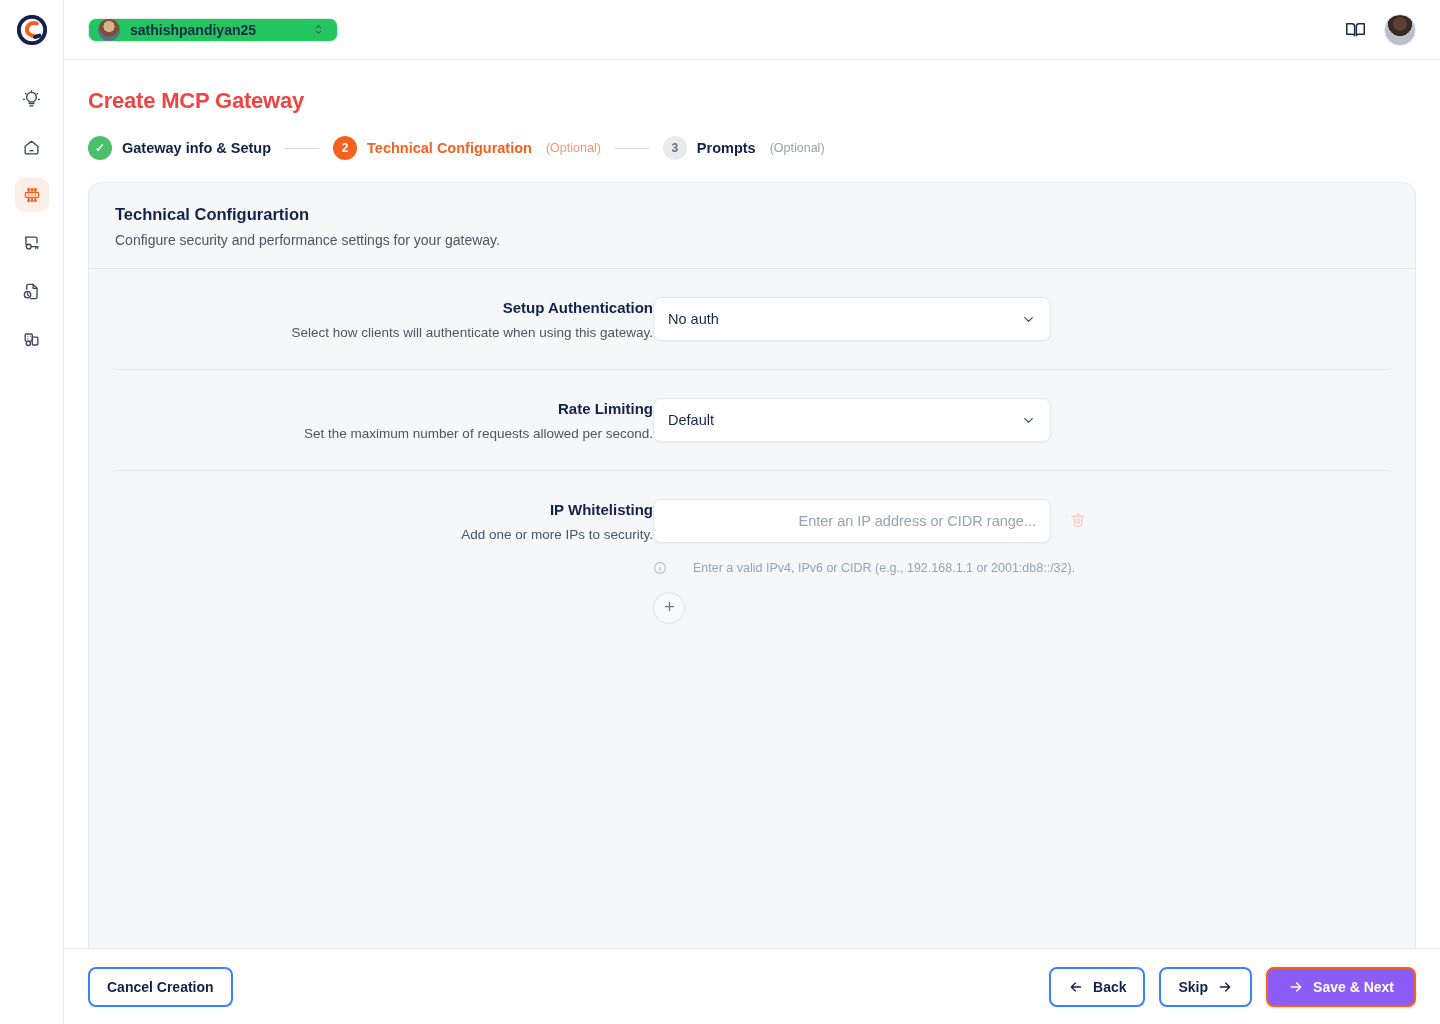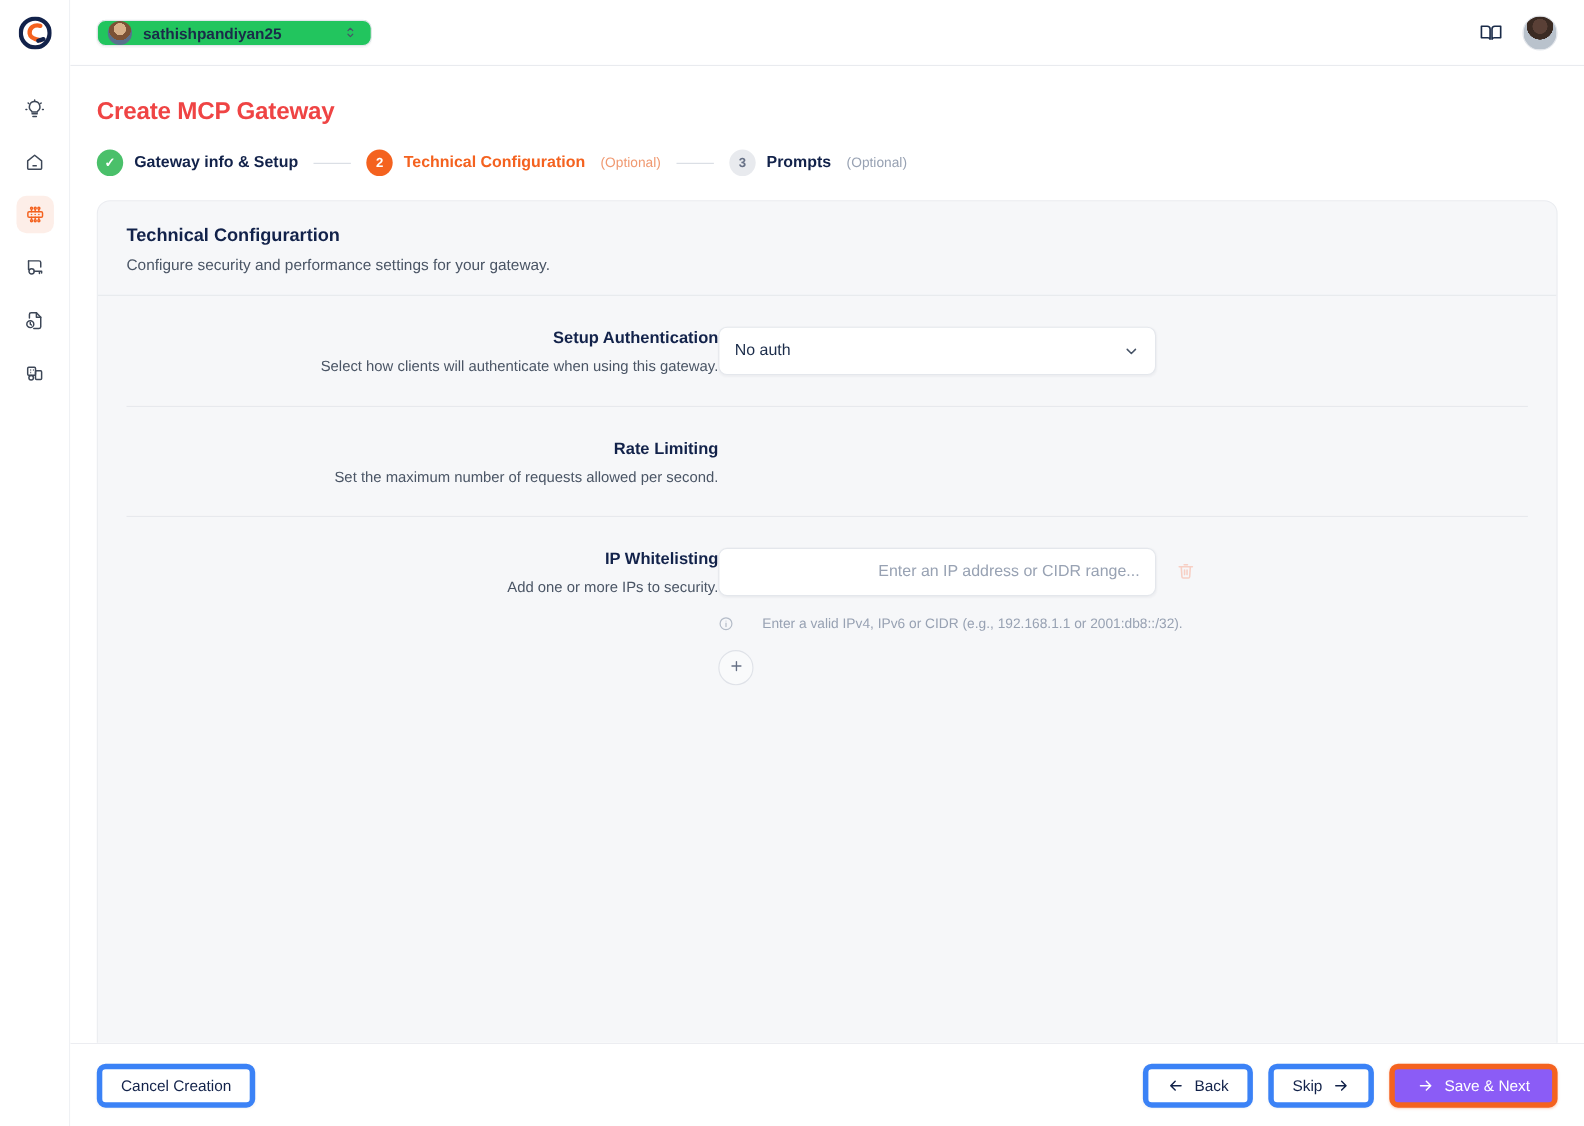--- a/index.html
+++ b/index.html
@@ -142,22 +142,22 @@
   .footer {
     height: 76px; flex: 0 0 76px;
     border-top: 1px solid #eaecf0;
     display: flex; align-items: center; justify-content: space-between;
     padding: 0 24px;
     background: #ffffff;
   }
   .btn {
     display: inline-flex; align-items: center; gap: 9px;
     height: 40px; padding: 0 17px;
-    border-radius: 8px; font-size: 14px; font-weight: 400;
-    border: 5px solid #3b82f6; background: #fff; color: #12224a;
+    border-radius: 8px; font-size: 14px; font-weight: 700;
+    border: 2px solid #3b82f6; background: #fff; color: #12224a;
     box-shadow: 0 1px 2px rgba(16,24,40,0.04);
     white-space: nowrap;
   }
   .btn-primary {
     background: #8b5cf6; border-color: #f4621f; color: #ffffff;
     padding: 0 20px; box-shadow: 0 1px 2px rgba(244,98,31,0.25);
   }
   .footer-right { display: flex; align-items: center; gap: 14px; }
   .btn .ar { display: flex; }
 </style>
@@ -323,20 +323,30 @@
                     </svg>
                 </span>
               </div>
             </div>
           </div>
 
           <div class="row">
             <div class="row-left">
               <div class="row-label">Rate Limiting</div>
               <div class="row-desc">Set the maximum number of requests allowed per second.</div>
+            </div>
+            <div class="row-right">
+              <div class="select">
+                <span>Default</span>
+                <span class="chev">
+                  <svg width="15" height="15" viewBox="0 0 24 24" fill="none" stroke="currentColor" stroke-width="2.2" stroke-linecap="round" stroke-linejoin="round">
+                      <path d="M6 9l6 6 6-6"></path>
+                    </svg>
+                </span>
+              </div>
             </div>
           </div>
 
           <div class="row">
             <div class="row-left">
               <div class="row-label">IP Whitelisting</div>
               <div class="row-desc">Add one or more IPs to security.</div>
             </div>
             <div class="row-right">
               <div class="ip-line">

